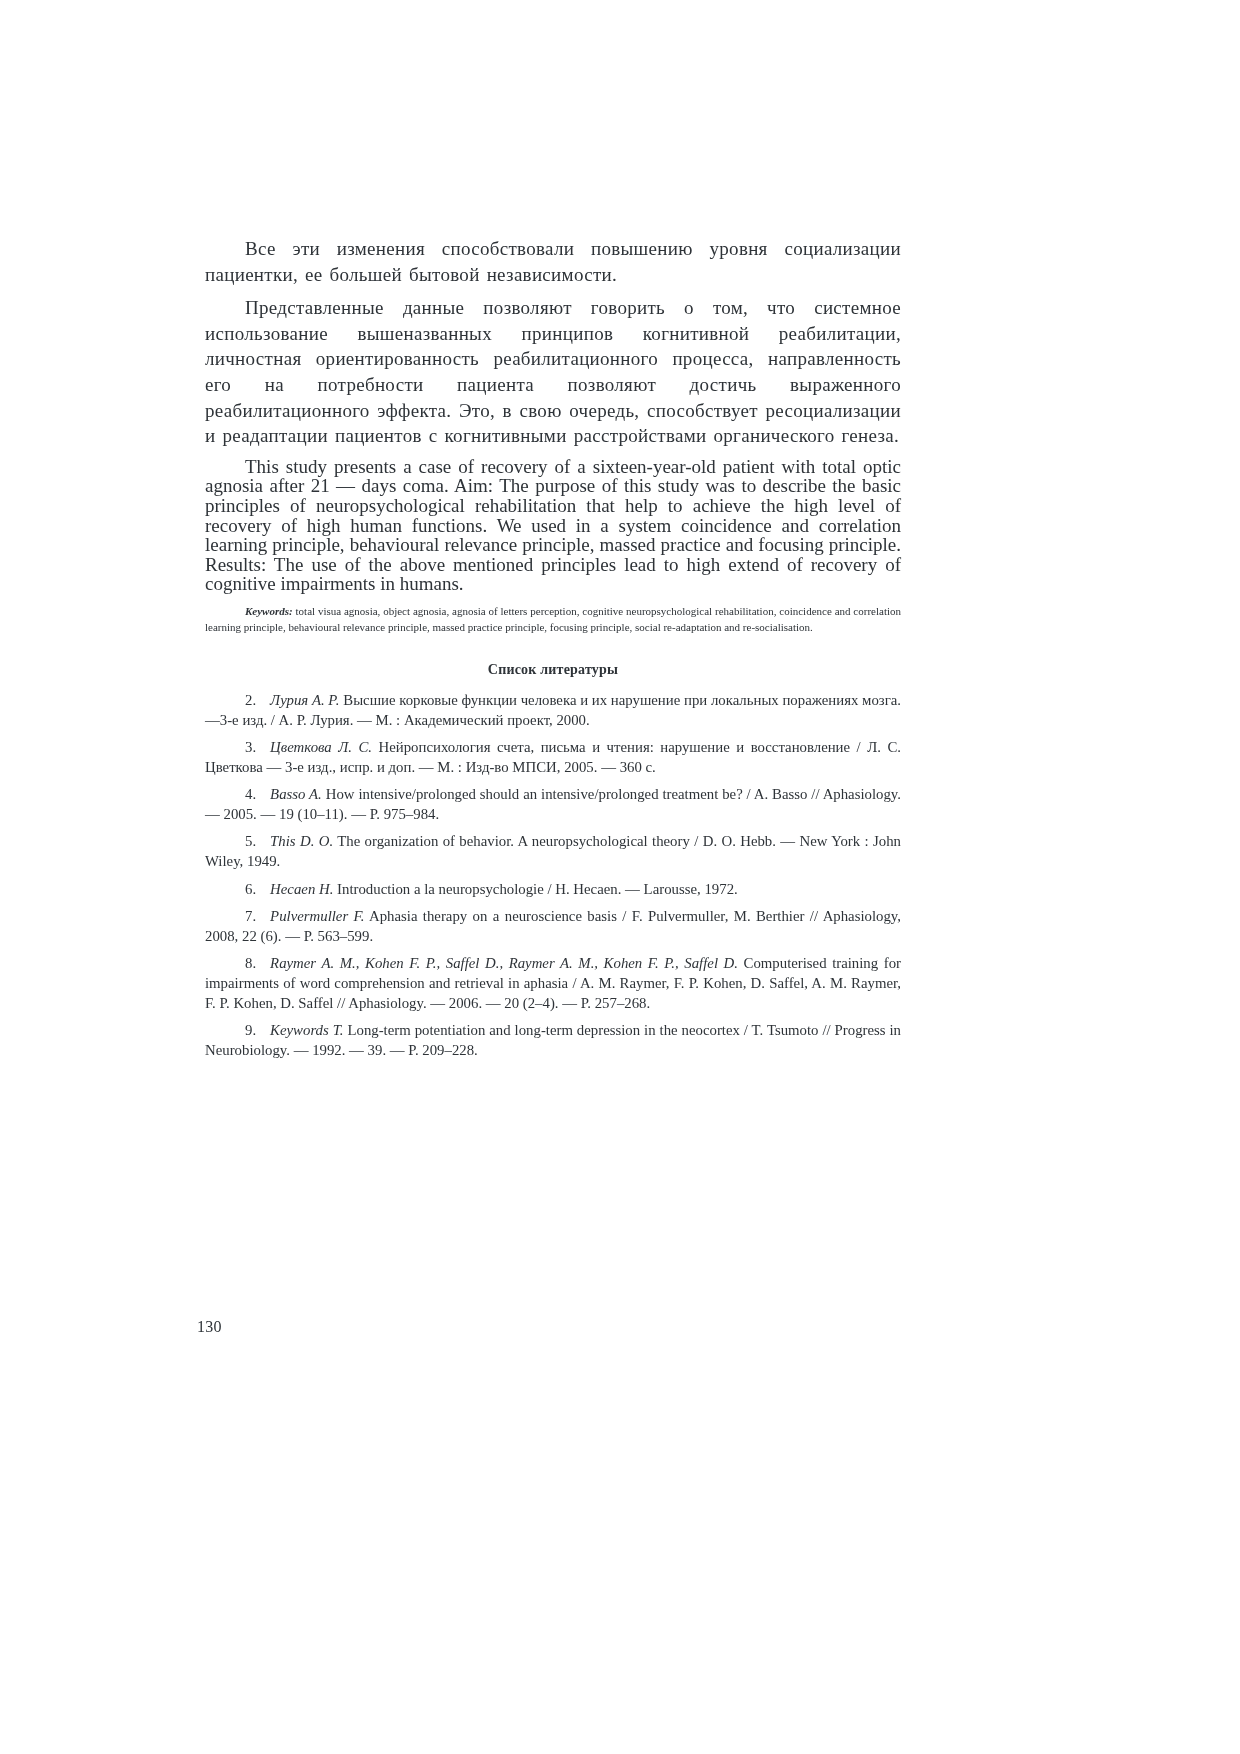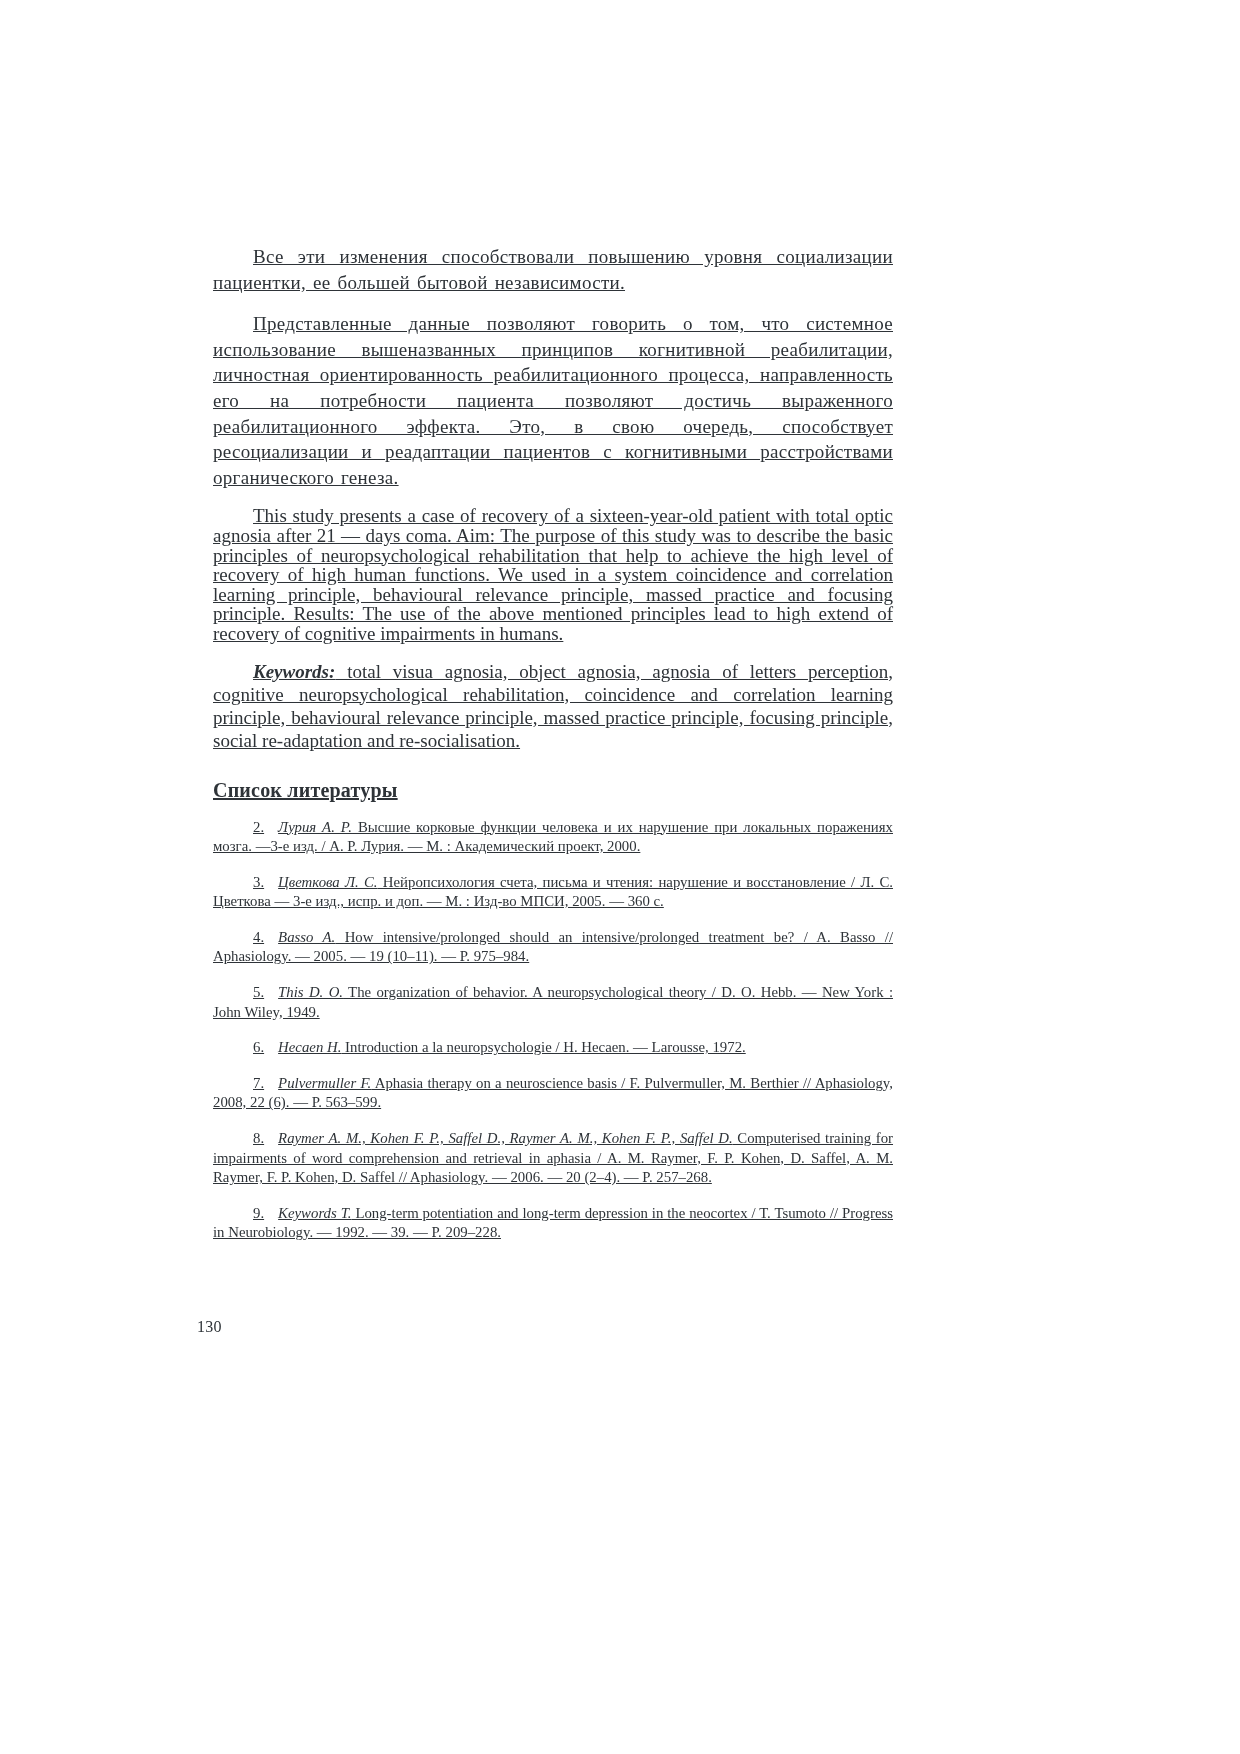--- a/index.html
+++ b/index.html
@@ -15,57 +15,57 @@
     font-family: "Liberation Serif", "DejaVu Serif", serif;
     color: #2e3338;
     overflow: hidden;
   }
   .content {
     position: absolute;
     left: 197px;
     top: 228px;
     width: 712px;
   }
-  p { margin: 16px; text-decoration: underline; }
+  p { margin: 8px; }
 
   
   .body-para {
     font-size: 19px;
     line-height: 25.6px;
     text-align: justify;
     text-indent: 40px;
     letter-spacing: 0.3px;
     word-spacing: 2px;
   }
 
   
   .abstract-para {
     font-size: 19px;
     line-height: 19.6px;
     text-align: justify;
     text-indent: 40px;
     margin-top: 7px;
   }
   .keywords-para {
-    font-size: 19px;
-    line-height: 23px;
+    font-size: 11px;
+    line-height: 16px;
     text-align: justify;
     text-indent: 40px;
     margin-top: 9px;
   }
   .kw-label {
     font-style: italic;
     font-weight: bold;
   }
 
   
   .refs-heading {
-    font-size: 20px;
+    font-size: 14px;
     font-weight: bold;
-    text-align: left;
+    text-align: center;
     margin-top: 27px;
     letter-spacing: 0.2px;
   }
   .refs-list {
     margin-top: 13px;
   }
   .ref-para {
     font-size: 14.8px;
     line-height: 19.6px;
     text-align: justify;

